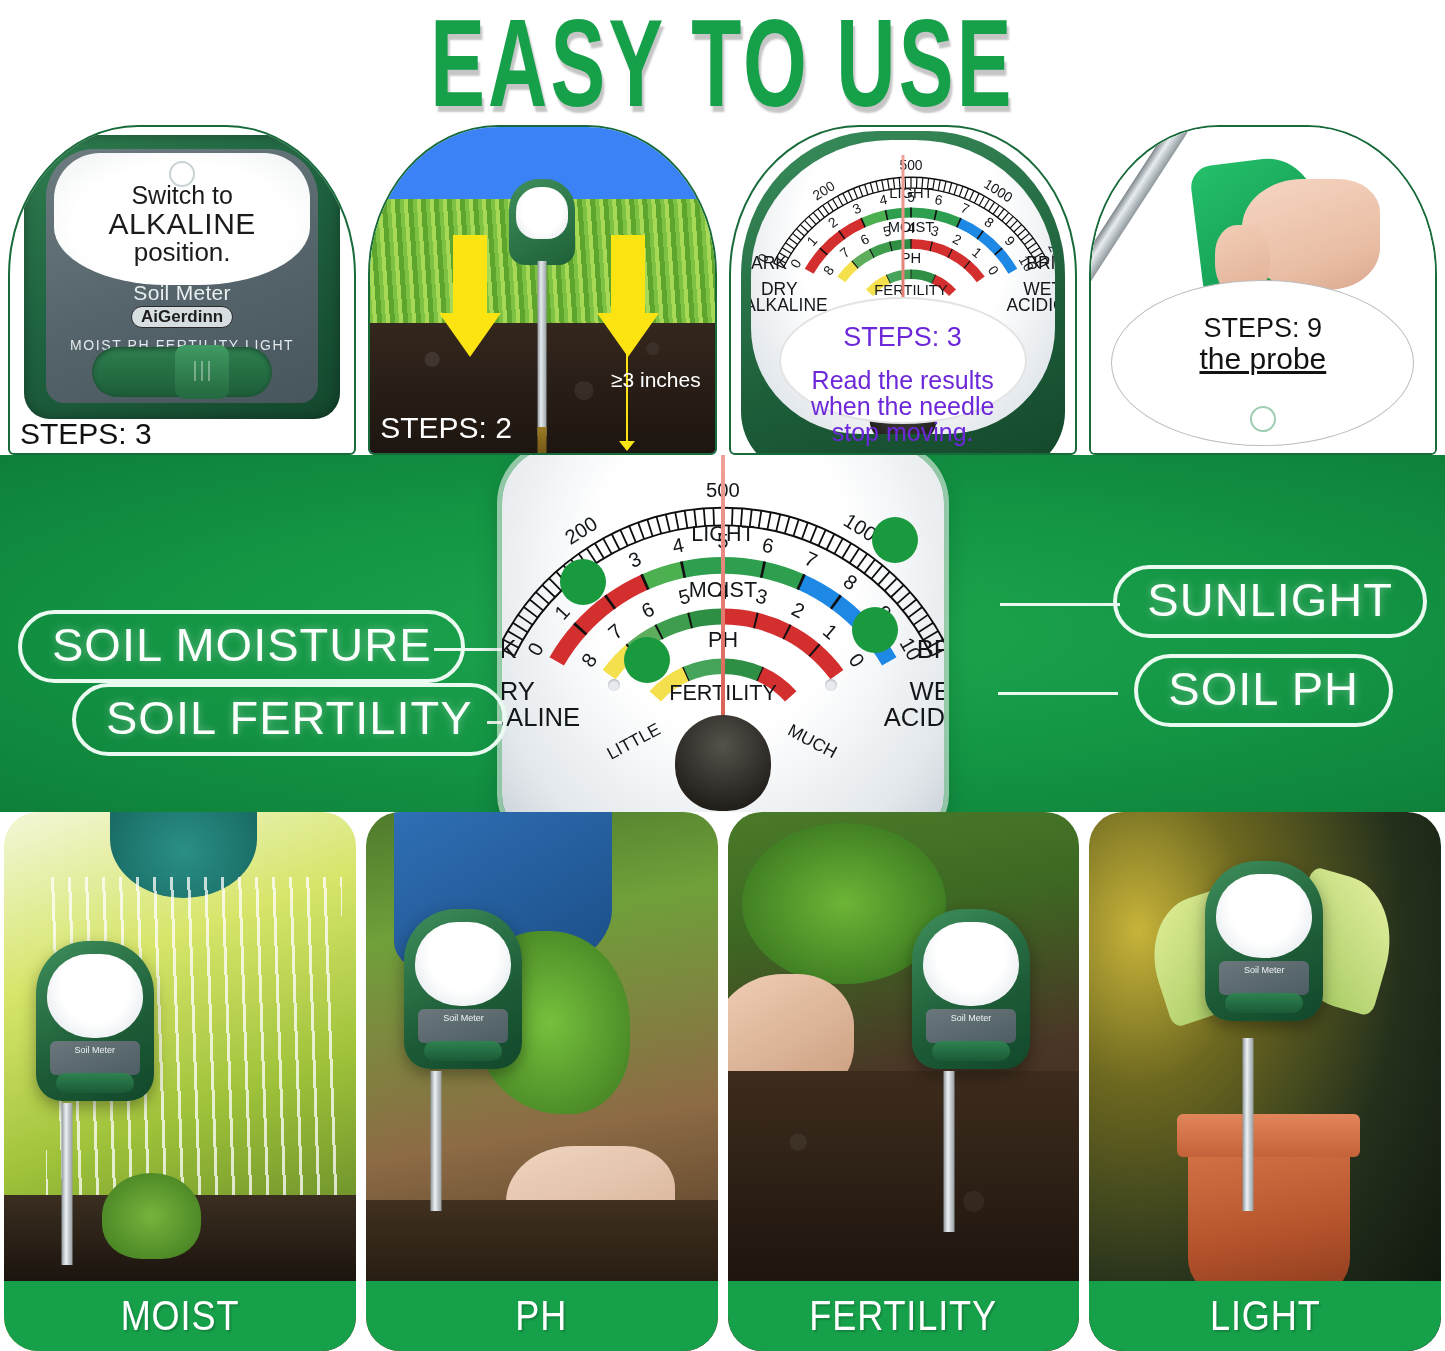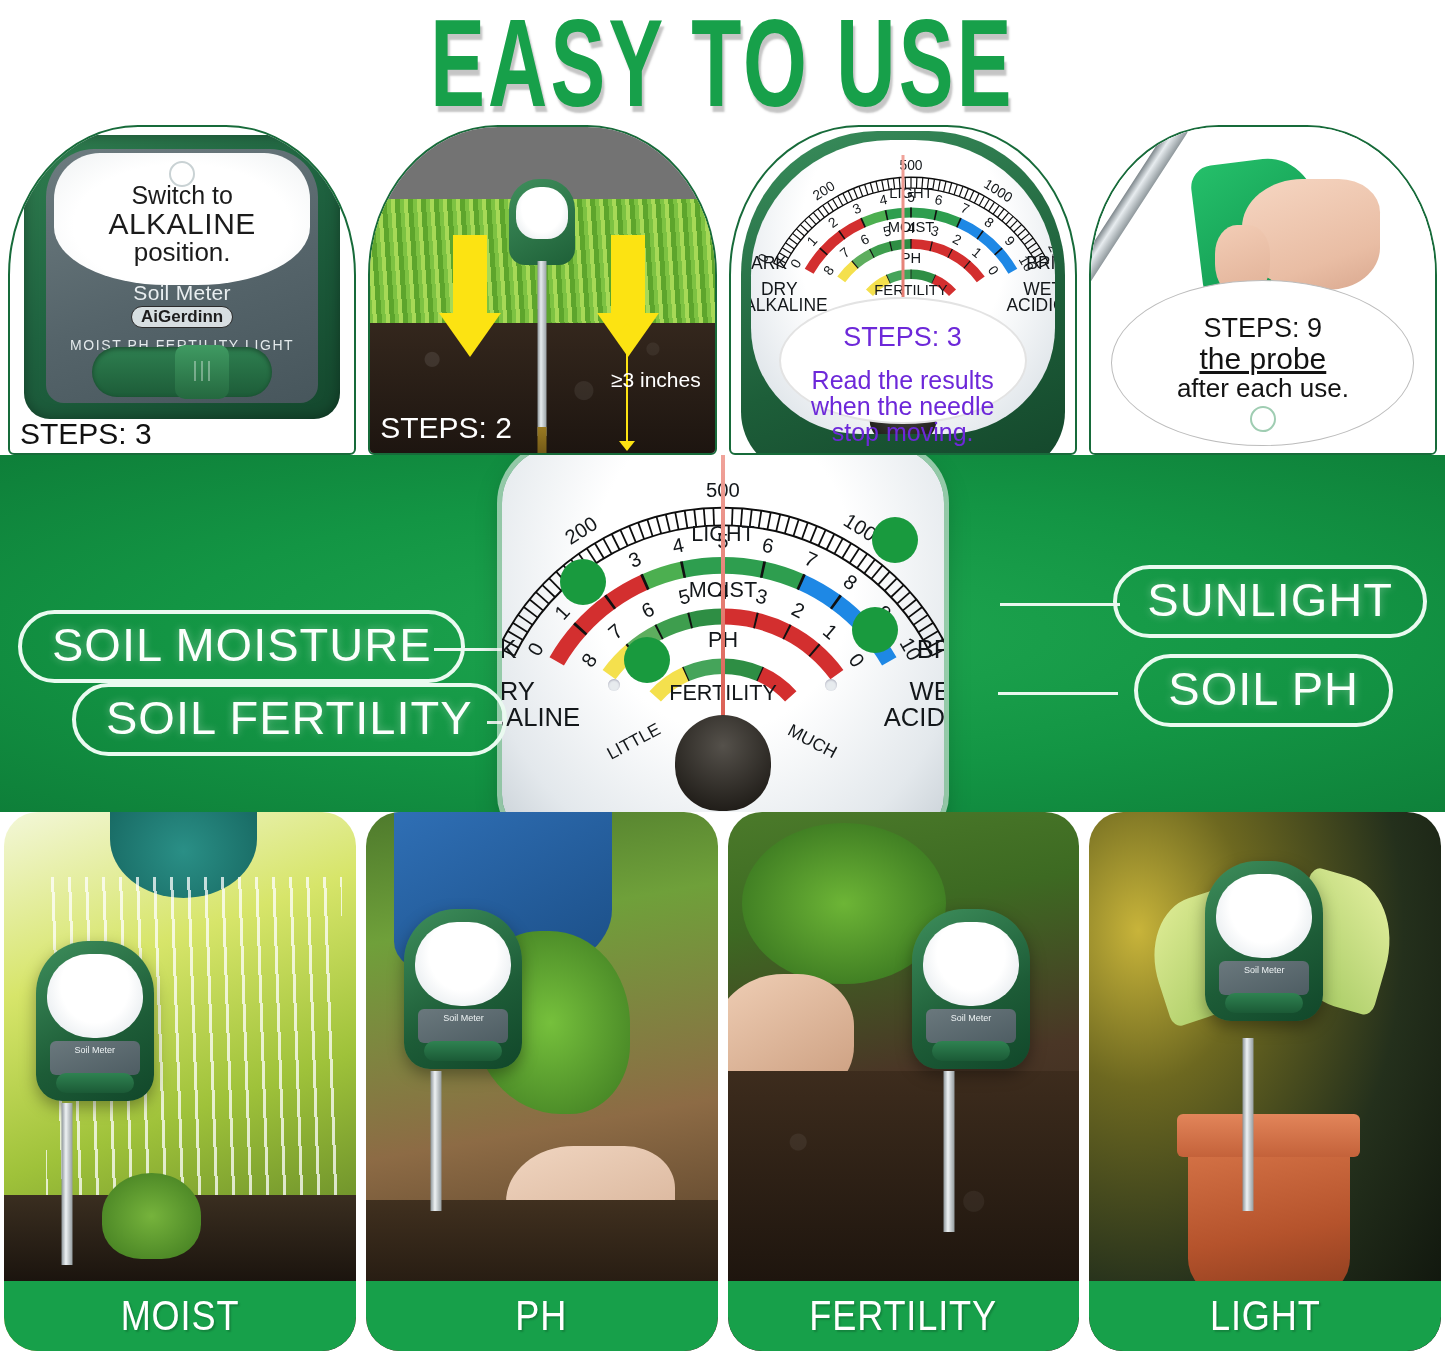--- a/index.html
+++ b/index.html
@@ -109,21 +109,21 @@
   }
   .s1-grip { position:absolute; top:16px; width:22px; height:20px; }
   .s1-grip::before, .s1-grip::after, .s1-grip span {
     content:""; position:absolute; top:0; width:2px; height:20px;
     background:rgba(255,255,255,.35);
   }
   .s1-grip::before { left:3px; } .s1-grip span { left:10px; position:absolute; }
   .s1-grip::after  { left:17px; }
 
   
-  .s2-sky { position:absolute; inset:0; background:#737373; }
+  .s2-sky { position:absolute; inset:0; background:#3b82f6; }
   .s2-grass {
     position:absolute; left:0; right:0; top:22%; height:42%;
     background:
       repeating-linear-gradient(86deg, #7dc242 0 4px, #a7d957 4px 8px, #5da52c 8px 13px),
       linear-gradient(180deg,#b6e06a,#5ca22b);
   }
   .s2-soil {
     position:absolute; left:0; right:0; top:60%; bottom:0;
     background:
       radial-gradient(circle at 18% 28%, rgba(255,255,255,.09) 0 7px, transparent 8px),
@@ -517,21 +517,20 @@
 
       <div style="position:absolute;left:47%;top:26%;width:17px;height:16%;background:linear-gradient(90deg,#8a6b1b,#d8b25a 45%,#7d611a);transform:rotate(33deg);border-radius:3px;"></div>
 
       <div style="position:absolute;left:44%;top:16%;width:40%;height:34%;background:linear-gradient(160deg,#f6d6c2,#e9bda4 70%,#d9a88f);border-radius:44% 30% 38% 50%;"></div>
       <div style="position:absolute;left:36%;top:30%;width:16%;height:22%;background:linear-gradient(160deg,#f3cdb6,#e0b096);border-radius:40% 40% 46% 46%;"></div>
     </div>
     <div style="position:absolute;left:6%;right:6%;top:47%;bottom:2%;background:#fff;border-radius:50%;border:1.6px solid #bcbcbc;">
       <div style="text-align:center;padding-top:11%;line-height:1.06;color:#131313;">
         <div style="font-size:27px;">STEPS: 9</div>
         <div style="font-size:30px;text-decoration:underline;">the probe</div>
-        <div style="font-size:26px;">after each use.</div>
       </div>
       <div style="position:absolute;left:50%;bottom:8%;transform:translateX(-50%);width:26px;height:26px;border:2px solid #9fcdb2;border-radius:50%;"></div>
     </div>
   </div>
 </div>
 
 <div class="hero">
 
   <div class="leader" style="left:434px;  top:193px; width:110px;"></div>
   <div class="leader" style="left:487px;  top:266px; width:72px;"></div>

